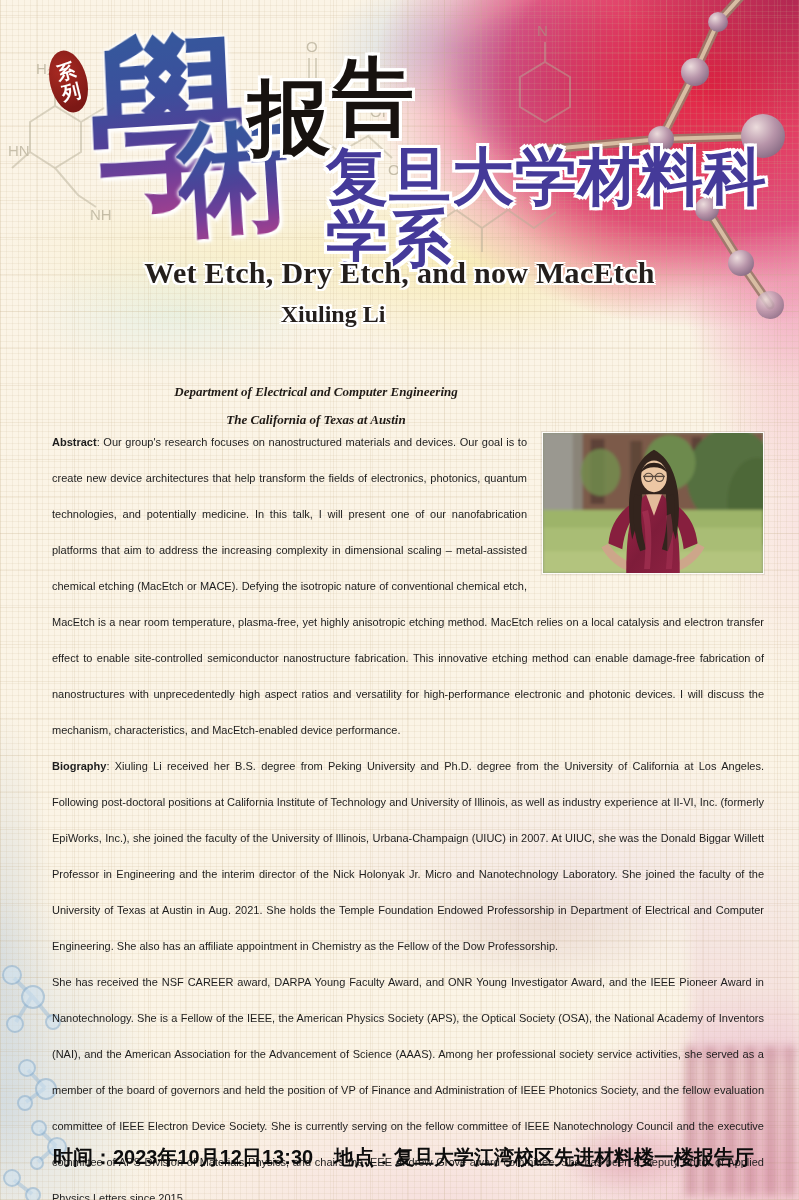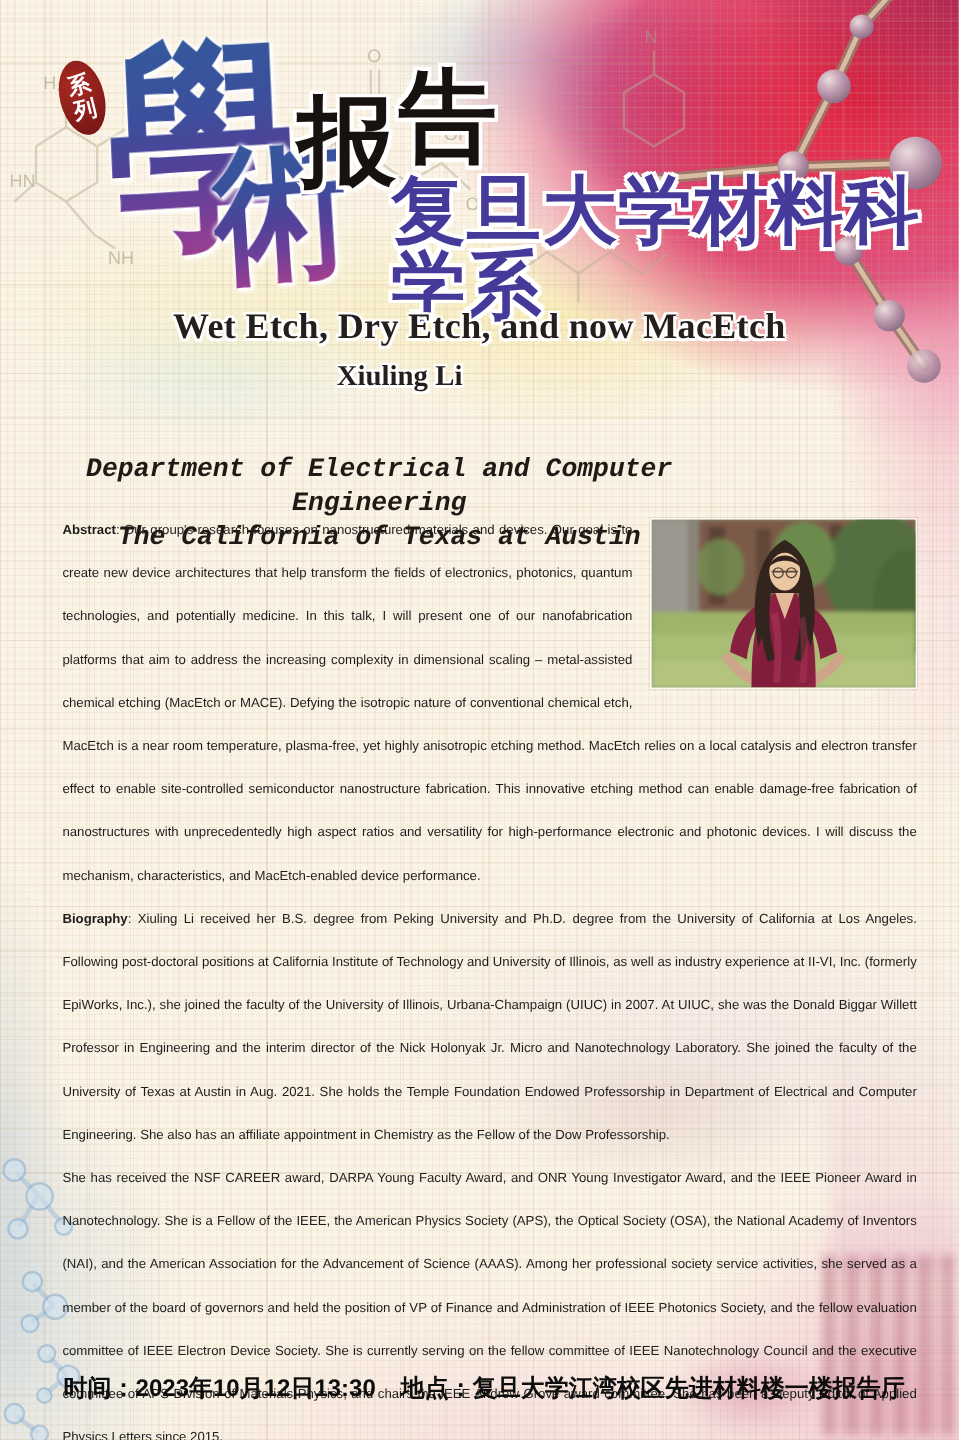--- a/index.html
+++ b/index.html
@@ -81,22 +81,22 @@
           color:#453a99; line-height:1;
           text-shadow:-3px -3px 0 #fff,3px -3px 0 #fff,-3px 3px 0 #fff,3px 3px 0 #fff,-3px 0 0 #fff,3px 0 0 #fff,0 -3px 0 #fff,0 3px 0 #fff; }
 
   
   .white-out2 { text-shadow:-2px -2px 0 #fff,2px -2px 0 #fff,-2px 2px 0 #fff,2px 2px 0 #fff,-2px 0 0 #fff,2px 0 0 #fff,0 -2px 0 #fff,0 2px 0 #fff; }
   .talk-title { left:0; top:256px; width:799px; text-align:center; z-index:5;
                 font-family:"Liberation Serif", serif; font-weight:700; font-size:30px; color:#241f1c; letter-spacing:.3px; }
   .talk-speaker { left:0; top:301px; width:666px; text-align:center; z-index:5;
                   font-family:"Liberation Serif", serif; font-weight:700; font-size:24px; color:#241f1c; }
   .talk-affil { left:0; top:378px; width:632px; text-align:center; z-index:5;
-                font-family:Liberation Mono, monospace; font-style:italic; font-weight:700;
-                font-size:22px; line-height:28px; color:#1f1a16; }
+                font-family:Liberation Serif, serif; font-style:italic; font-weight:700;
+                font-size:13px; line-height:28px; color:#1f1a16; }
 
   
   .body-text { left:52px; top:424px; width:712px; z-index:5;
                font-size:11px; line-height:36px; text-align:justify; color:#1d1d1d; }
   .body-text p { margin:0; }
   .photo { float:right; width:222px; height:142px; margin:8px 0 10px 15px;
            border:1px solid rgba(255,255,255,.85); box-shadow:0 0 0 1px rgba(90,70,60,.12); }
 
   
   .footer { left:53px; top:1113px; width:712px; z-index:5; font-weight:700; color:#0d0d0d;margin-top:32px; }

